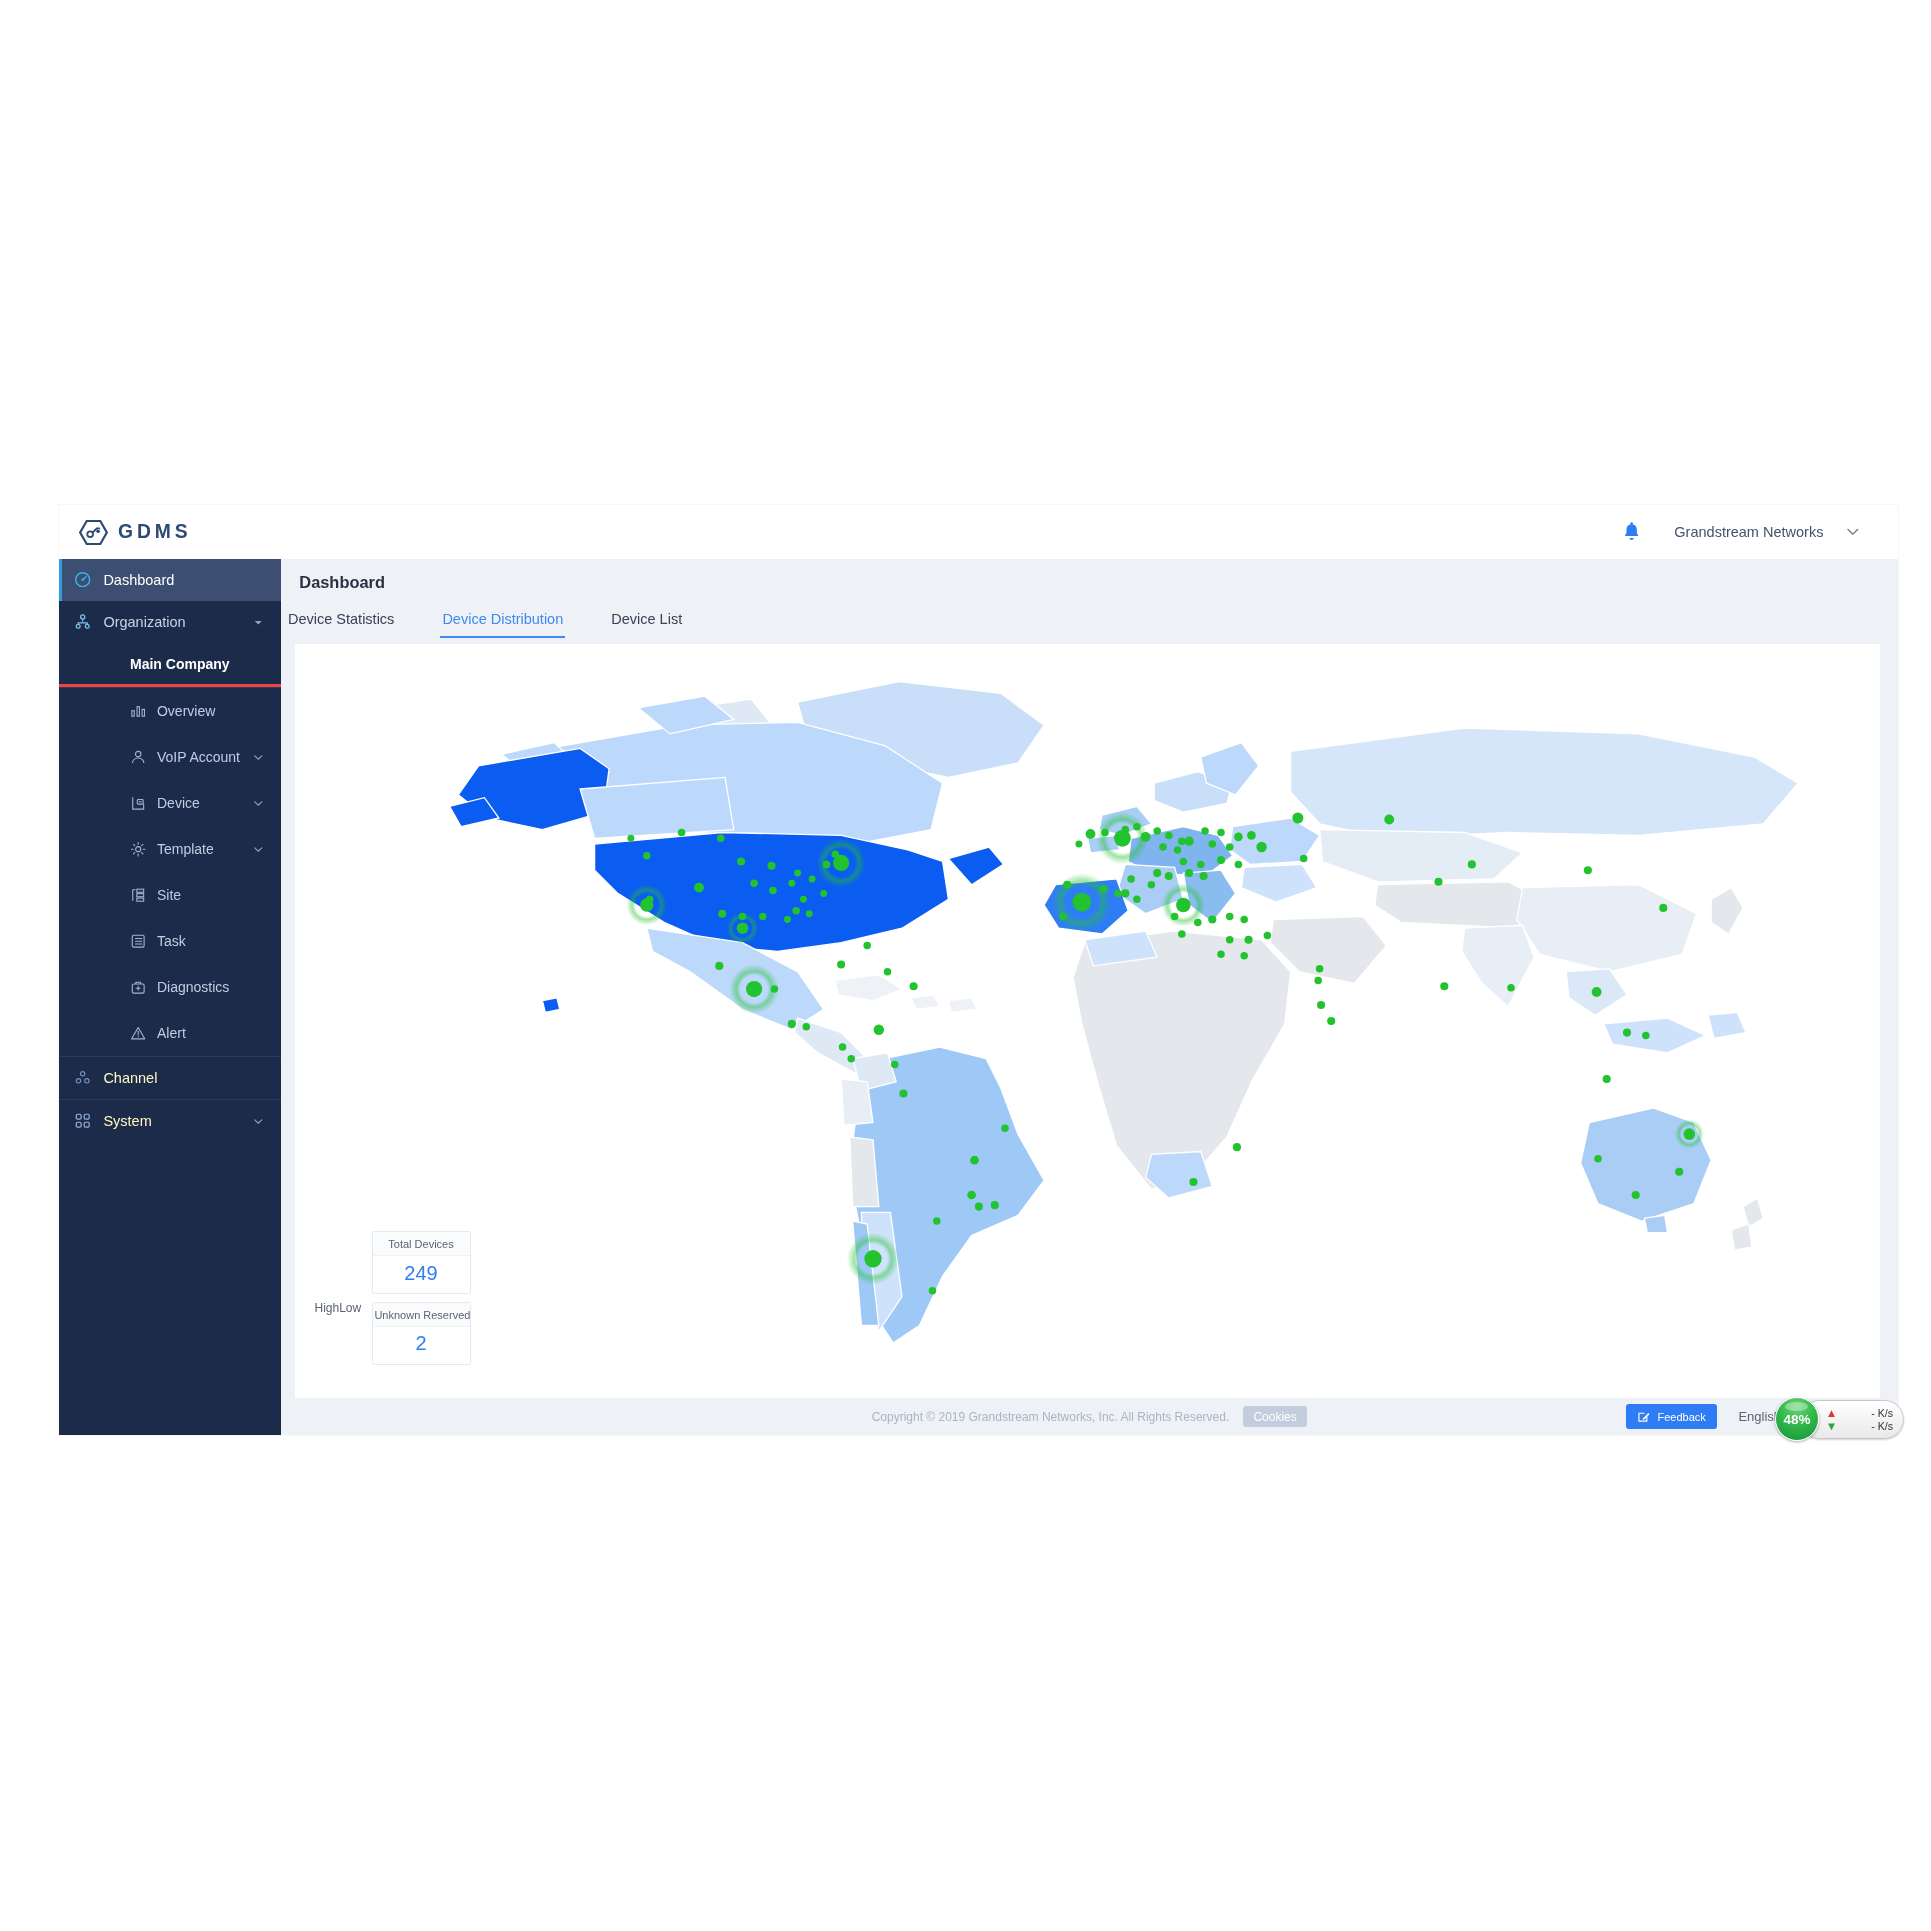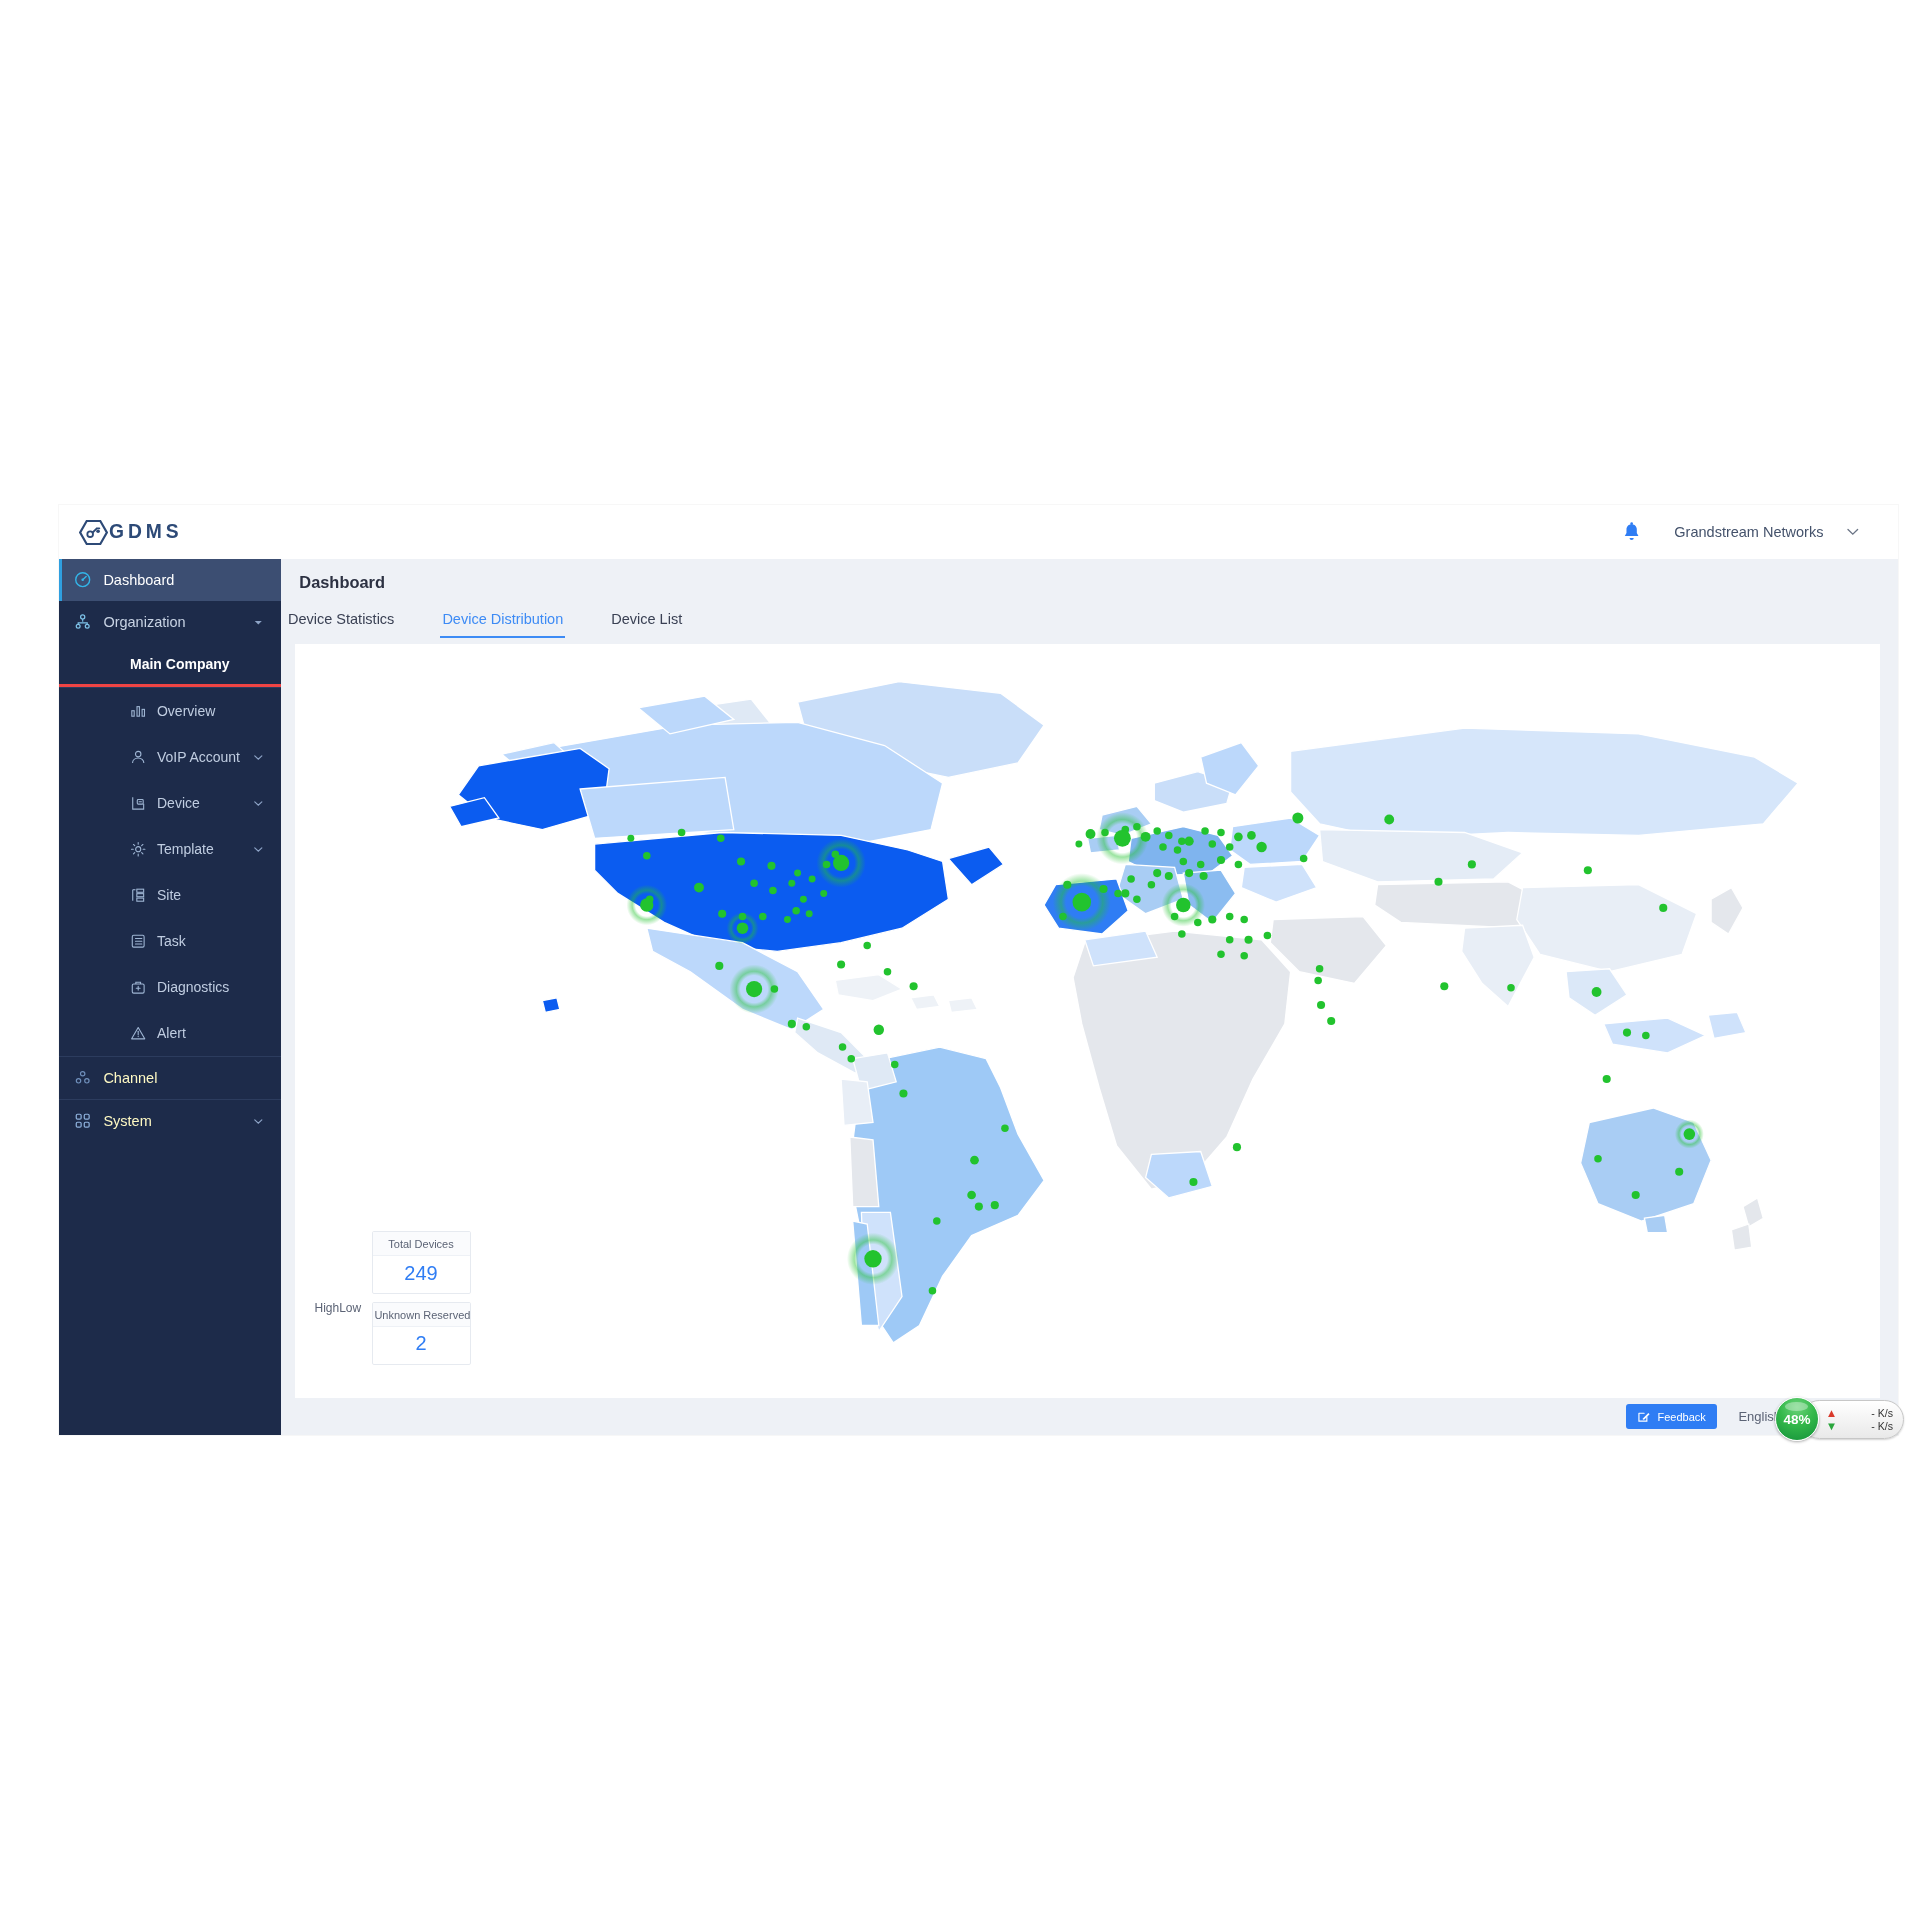--- a/index.html
+++ b/index.html
@@ -15,21 +15,21 @@
     width:1839px;height:930px;
     background:#eef1f6;
     box-shadow:0 0 0 1px rgba(0,0,0,0.03);
   }
   
   .topbar{
     position:absolute;left:0;top:0;width:100%;height:54px;
     background:#ffffff;
     display:flex;align-items:center;justify-content:space-between;
   }
-  .brand{display:flex;align-items:center;gap:1px;padding-left:20px;}
+  .brand{display:flex;align-items:center;gap:10px;padding-left:20px;}
   .brand-logo{width:29px;height:25px;display:block;}
   .brand-name{
     font-size:19.3px;font-weight:bold;letter-spacing:3.9px;color:#2d4a77;
   }
   .topbar-right{display:flex;align-items:center;gap:33px;padding-right:39px;}
   .bell{width:19.3px;height:21px;display:block;cursor:pointer;}
   .account{
     display:flex;align-items:center;gap:24px;
     font-size:14.5px;color:#44526b;cursor:pointer;
   }
@@ -588,20 +588,24 @@
         </div>
         <div class="card">
           <div class="card-head">Unknown Reserved</div>
           <div class="card-val">2</div>
         </div>
       </div>
     </div>
   </div>
 
   <div class="footer">
+    <div class="footer-center">
+      <span class="copyright">Copyright © 2019 Grandstream Networks, Inc. All Rights Reserved.</span>
+      <button class="cookies-btn">Cookies</button>
+    </div>
 
     <div class="footer-right">
       <button class="feedback-btn">
         <svg width="13.5" height="13.5" viewBox="0 0 14 14">
           <path d="M2 3.4 h5.4 M2 3.4 v8.2 h8.2 V7" fill="none" stroke="#ffffff" stroke-width="1.2" stroke-linecap="round"></path>
           <path d="M6.4 8.6 L11.8 3.2 L13 4.4 L7.6 9.8 L6 10.2 Z" fill="#ffffff"></path>
         </svg>
         <span>Feedback</span>
       </button>
 

